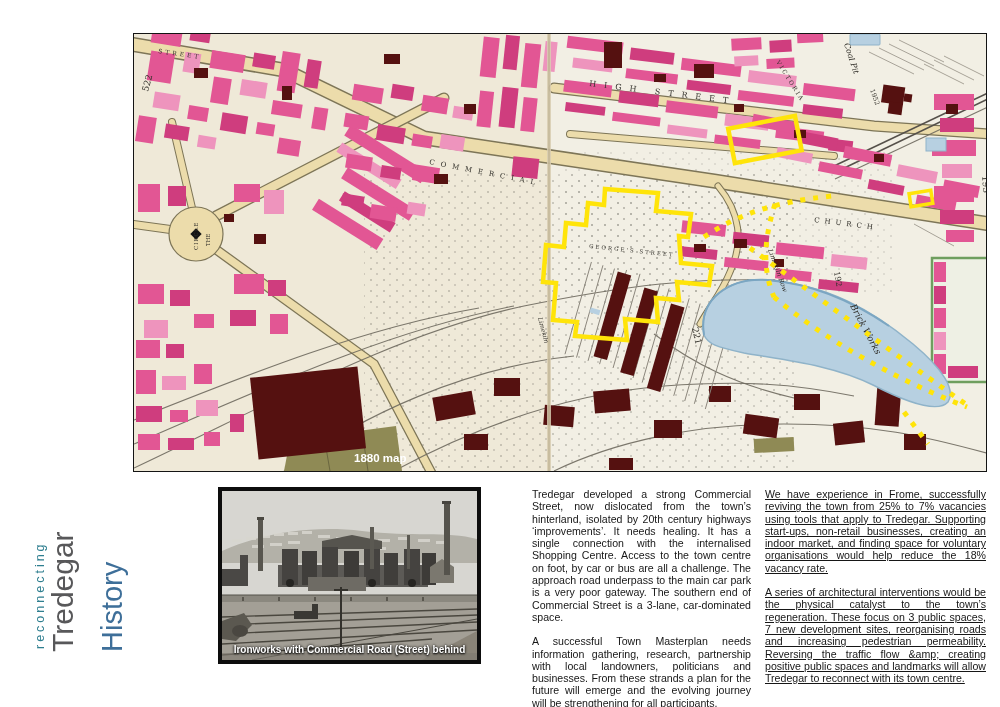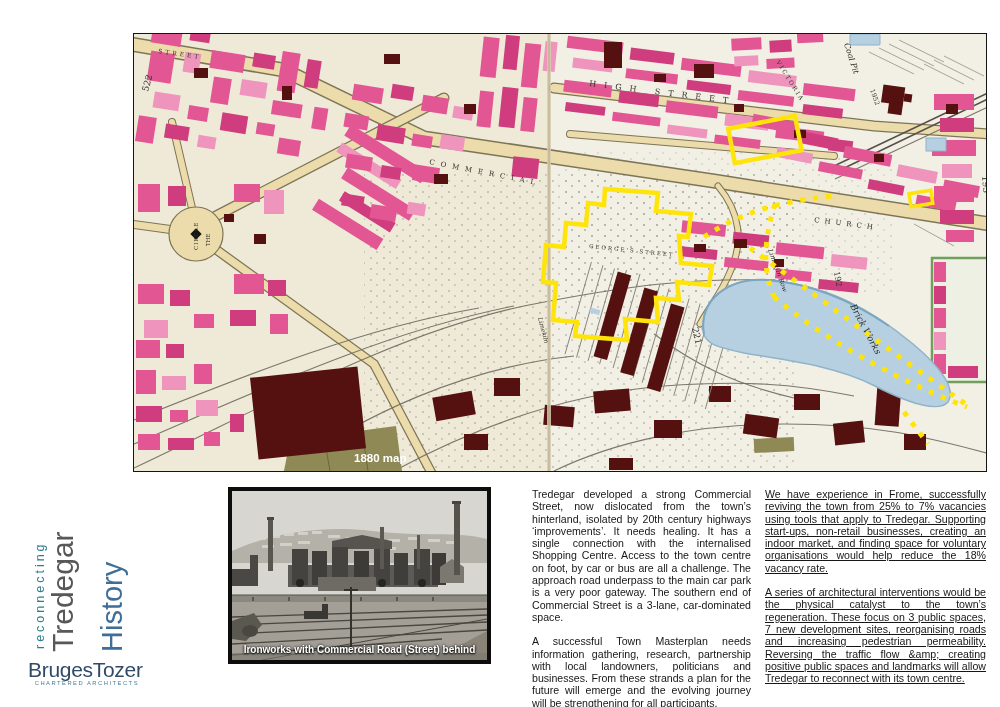--- a/index.html
+++ b/index.html
@@ -33,21 +33,21 @@
   .title-main{left:46px;top:527px;height:125px;font-size:30px;color:var(--title-gray);}
   .title-sub{left:96px;top:532px;height:120px;font-size:29px;color:var(--title-blue);}
 
   
   .logo{position:absolute;left:28px;top:658px;width:112px;}
   .logo .word{font-size:21px;color:var(--logo-navy);letter-spacing:-.3px;}
   .logo .tag{font-size:5.8px;letter-spacing:1.5px;color:var(--logo-teal);
              text-align:right;margin-top:-2px;padding-right:1px;}
 
   
-  .photo{position:absolute;left:228px;top:487px;width:263px;height:177px;
+  .photo{position:absolute;left:218px;top:487px;width:263px;height:177px;
          border:4px solid #0d0d0d;box-sizing:border-box;background:#d7d6d1;}
   .photo svg{display:block;width:255px;height:169px;}
   .photo-caption{position:absolute;left:0;right:0;bottom:5px;text-align:center;
                  color:#fff;font-weight:bold;font-size:10px;
                  text-shadow:0 0 3px #000,0 1px 2px #000;}
 
   
   .col{position:absolute;top:488px;font-size:10.6px;line-height:12.3px;color:#161616;
        text-align:justify;}
   .col p{margin:0 0 12px 0;}
@@ -409,24 +409,20 @@
       </g>
 
       <text class="maptag" x="220" y="428">1880 map</text>
     </svg>
   </div>
 
   <div class="vert kicker">reconnecting</div>
   <div class="vert title-main">Tredegar</div>
   <div class="vert title-sub">History</div>
 
-  <div class="logo">
-    <div class="word">BrugesTozer</div>
-    <div class="tag">CHARTERED ARCHITECTS</div>
-  </div>
 
   <div class="photo">
     <svg viewBox="0 0 255 169">
       <rect x="0" y="0" width="255" height="169" fill="#d7d6d1"></rect>
       <path d="M0,60 C40,42 90,34 140,40 C190,46 225,40 255,48 L255,72 L0,72 Z" fill="#b3b1a8"></path>
       <g fill="#d8d6cf" opacity=".85">
         <rect x="10" y="48" width="10" height="3"></rect>
           <rect x="24" y="46" width="10" height="3"></rect>
           <rect x="38" y="44" width="10" height="3"></rect>
         <rect x="52" y="42" width="10" height="3"></rect>

